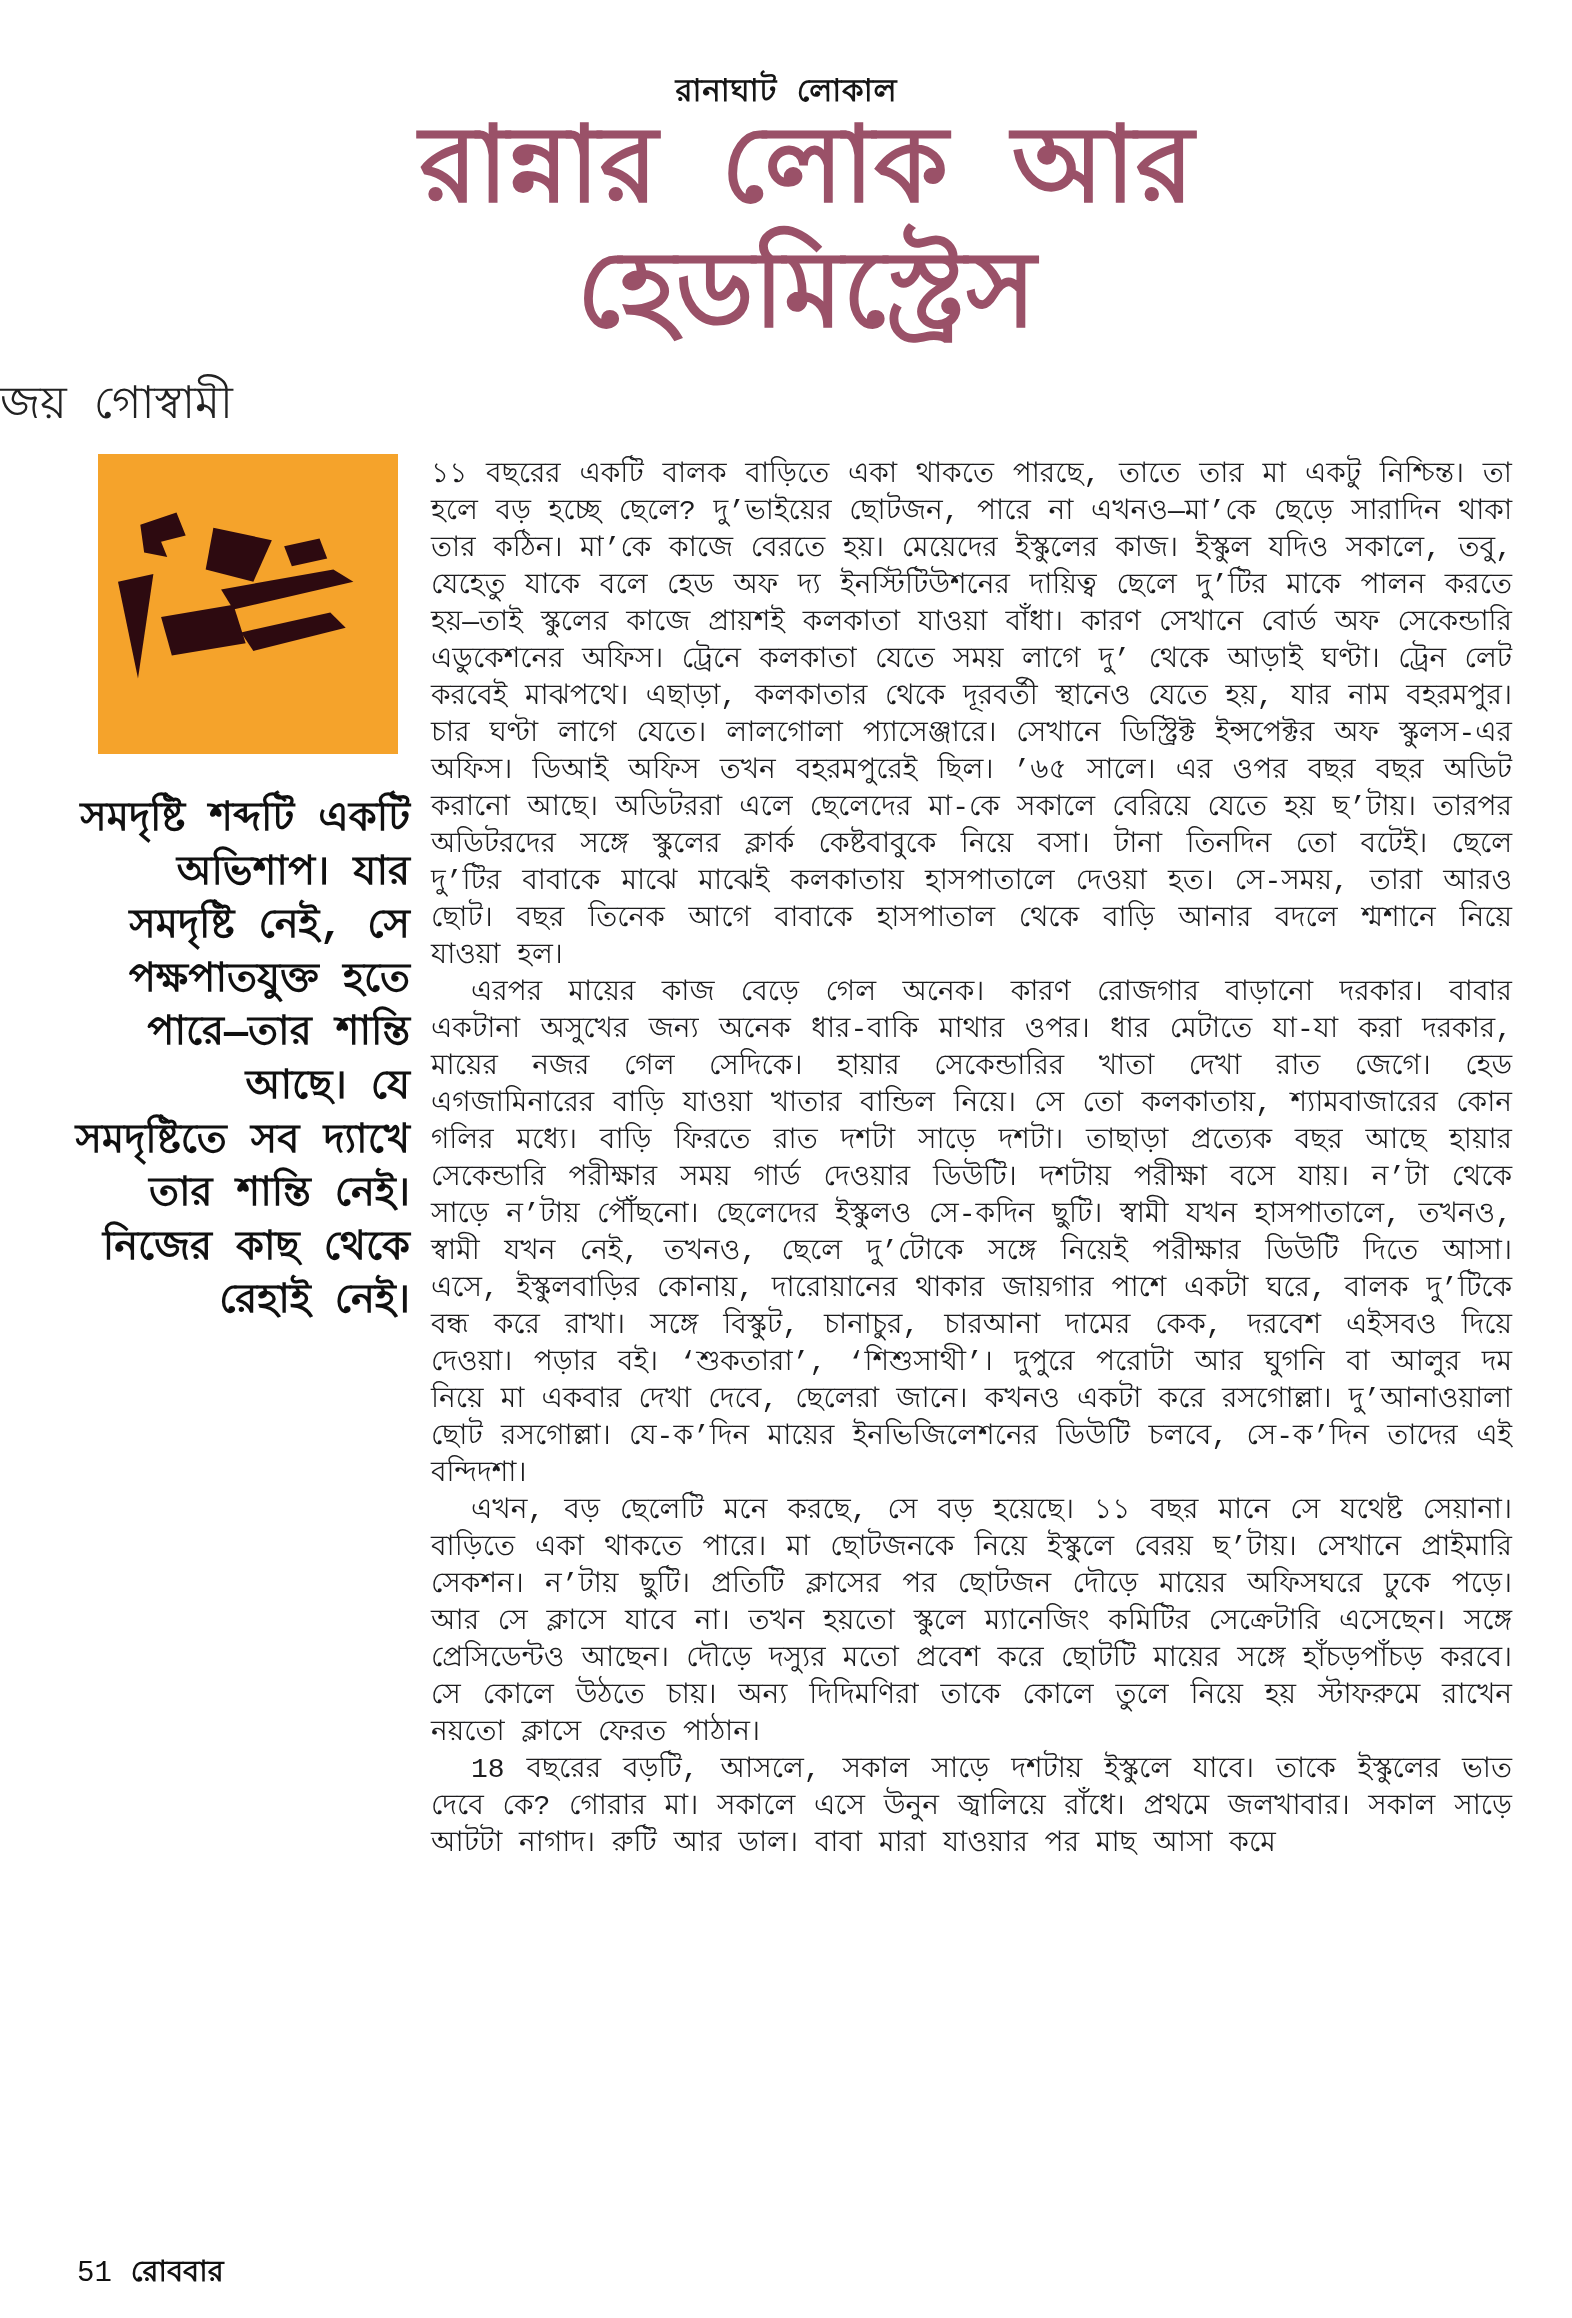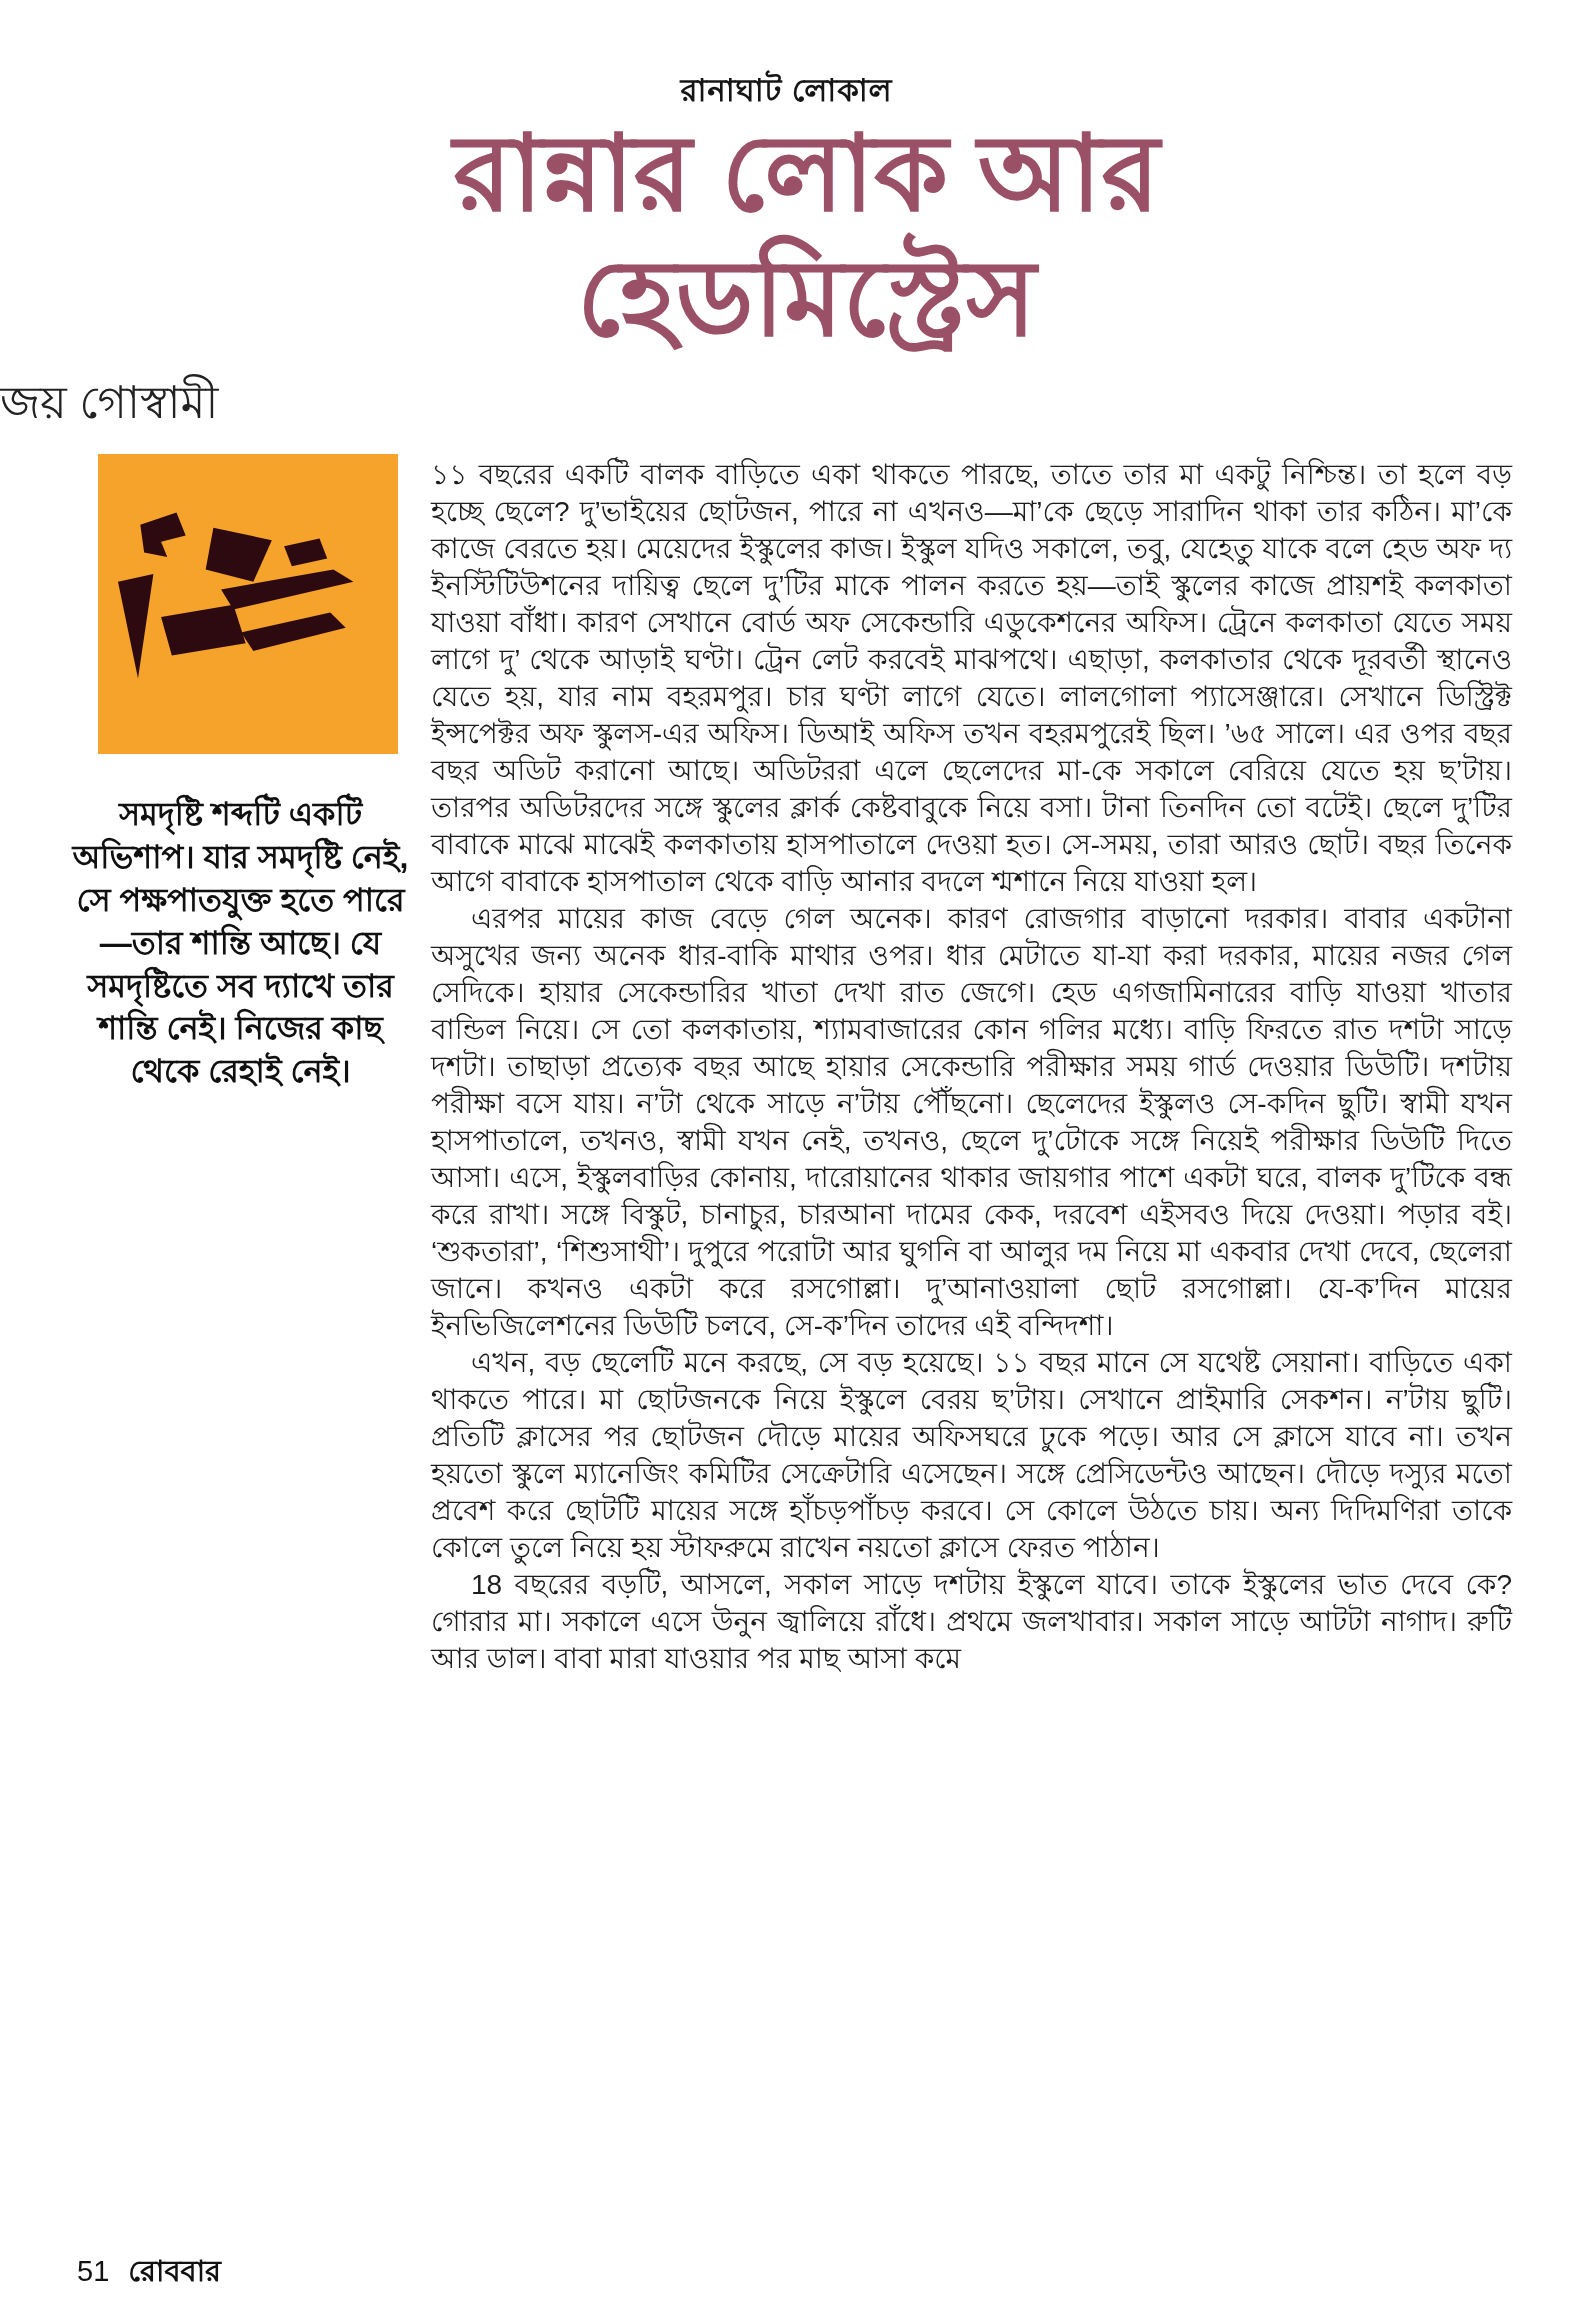--- a/index.html
+++ b/index.html
@@ -6,21 +6,21 @@
     margin: 0;
     padding: 0;
     background: #ffffff;
   }
   .page {
     position: relative;
     width: 1573px;
     height: 2319px;
     background: #ffffff;
     overflow: hidden;
-    font-family: Liberation Sans, sans-serif;
+    font-family: Liberation Mono, monospace;
     color: var(--body_text, #1d1d1f);
   }
 
   
   .kicker {
     position: absolute;
     top: 66px;
     left: 0;
     width: 100%;
     text-align: center;
@@ -62,22 +62,22 @@
     background: var(--image_bg, #f5a32b);
   }
   .illustration svg { display: block; width: 100%; height: 100%; }
   .illustration polygon { fill: var(--image_shapes, #2f0b12); }
 
   .pullquote {
     position: absolute;
     left: 71px;
     top: 793px;
     width: 339px;
-    text-align: center;
-    font-size: 32px;
+    text-align: right;
+    font-size: 40px;
     line-height: 1.34;
     font-weight: bold;
     color: #101010;
   }
 
   
   .body-col {
     position: absolute;
     left: 431px;
     top: 456px;

